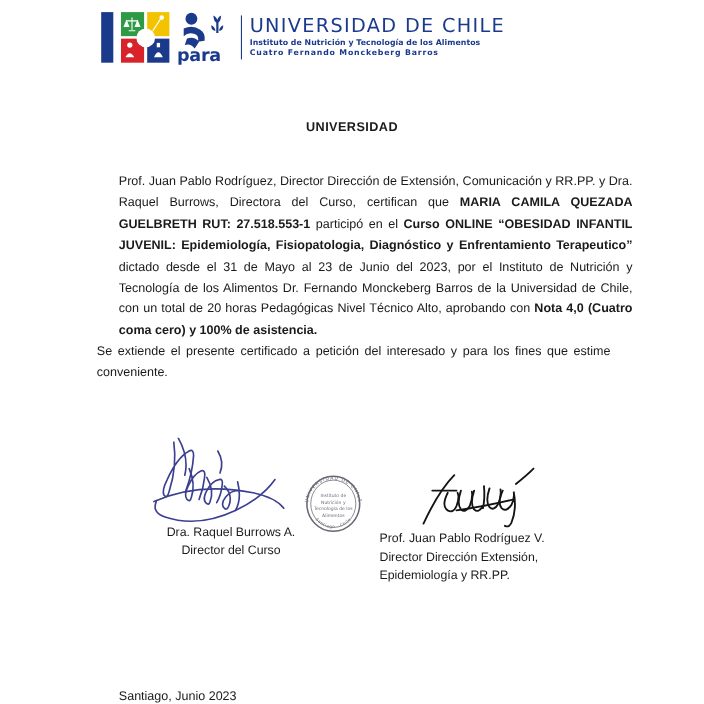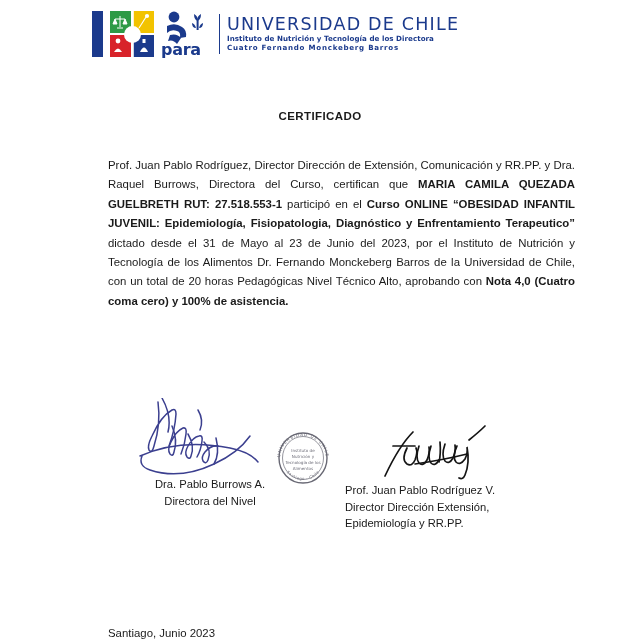--- a/index.html
+++ b/index.html
@@ -229,47 +229,48 @@
           <path d="M42 13 q-3 1 -4 5 q4 0 4 -5 z"></path>
         </g>
       </svg>
       <span class="inta-word">para</span>
     </div>
 
     <div class="divider-line"></div>
 
     <div class="titles">
       <div class="uni-title">UNIVERSIDAD DE CHILE</div>
-      <div class="uni-sub1">Instituto de Nutrición y Tecnología de los Directora</div>
+      <div class="uni-sub1">Instituto de Nutrición y Tecnología de los Alimentos</div>
       <div class="uni-sub2">Cuatro Fernando Monckeberg Barros</div>
     </div>
   </div>
 
-  <div class="doc-title">CERTIFICADO</div>
+  <div class="doc-title">UNIVERSIDAD</div>
 
   <div class="body-block" id="para1"><span>Prof. Juan Pablo Rodríguez,  Director Dirección de Extensión, Comunicación y RR.PP. y Dra. Raquel Burrows,   Directora del Curso, certifican que  </span><b>MARIA CAMILA QUEZADA GUELBRETH    RUT:    27.518.553-1</b><span>  participó en el </span><b>Curso ONLINE “OBESIDAD INFANTIL JUVENIL: Epidemiología, Fisiopatologia, Diagnóstico y Enfrentamiento Terapeutico”</b><span> dictado desde el 31 de Mayo al 23 de Junio del 2023, por el Instituto de Nutrición y Tecnología de los Alimentos Dr. Fernando Monckeberg Barros de la Universidad de Chile, con un total de 20 horas Pedagógicas Nivel Técnico Alto, aprobando con </span><b>Nota 4,0 (Cuatro coma cero)  y 100% de asistencia.</b></div>
+  <div class="body-block" id="para2"><span>Se extiende el presente certificado a petición del interesado y para los fines que estime conveniente.</span></div>
 
   <div class="sig-left-wrap">
     <div class="sig-img">
       <svg width="200" height="78" viewBox="0 0 200 78">
         <g fill="none" stroke="#3b3f8f" stroke-width="1.5" stroke-linecap="round">
           <path d="M48 4 q3 22 -4 44 q-2 8 -5 4 q-2 -4 3 -14 q9 -20 20 -26 q4 -2 4 4 q-1 16 -7 32"></path>
           <path d="M62 28 q6 14 2 26 q-1 5 -4 2 q-3 -4 1 -12 q5 -11 12 -14 q4 -1 3 6 q-1 10 -5 20"></path>
           <path d="M78 36 q7 12 3 22 q-1 4 -4 1 q-3 -4 1 -11 q5 -9 11 -10 q4 -1 3 5 q-1 9 -5 16"></path>
           <path d="M94 44 q8 8 4 18 q-2 5 -5 1 q-2 -4 2 -9 q6 -7 13 -6"></path>
           <path d="M106 40 q4 16 -2 26"></path>
           <path d="M30 58 q40 -18 90 -8 q20 4 28 14"></path>
           <path d="M32 58 q-4 10 8 14 q30 10 64 -6 q24 -11 36 -28"></path>
           <path d="M52 0 q10 18 6 34"></path>
           <path d="M88 12 q6 10 2 20"></path>
         </g>
       </svg>
     </div>
-    <div class="sig-caption">Dra. Pablo Burrows A.</div>
-    <div class="sig-caption">Directora del Nivel</div>
+    <div class="sig-caption">Dra. Raquel Burrows A.</div>
+    <div class="sig-caption">Director del Curso</div>
   </div>
 
   <div class="stamp">
     <svg width="62" height="60" viewBox="0 0 62 60">
       <defs>
         <path id="arcTop" d="M8 32 a23 23 0 0 1 46 0" fill="none"></path>
         <path id="arcBot" d="M10 32 a21 21 0 0 0 42 0" fill="none"></path>
       </defs>
       <ellipse cx="31" cy="31" rx="24" ry="25" fill="none" stroke="#2f2f3f" stroke-width="1.4"></ellipse>
       <ellipse cx="31" cy="31" rx="20.5" ry="21.5" fill="none" stroke="#2f2f3f" stroke-width="0.7"></ellipse>

